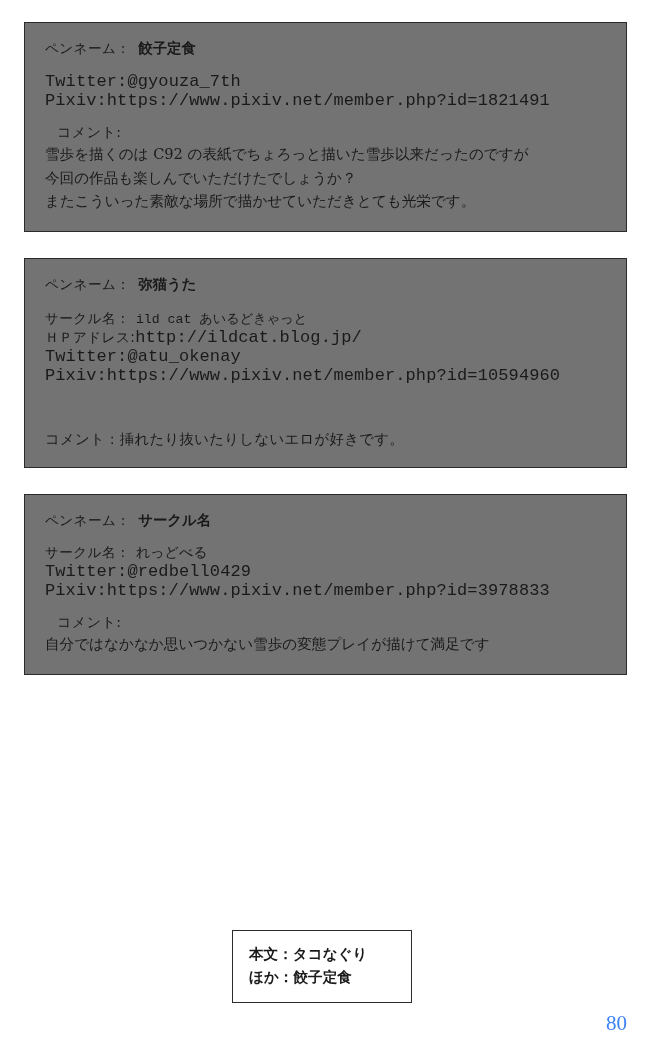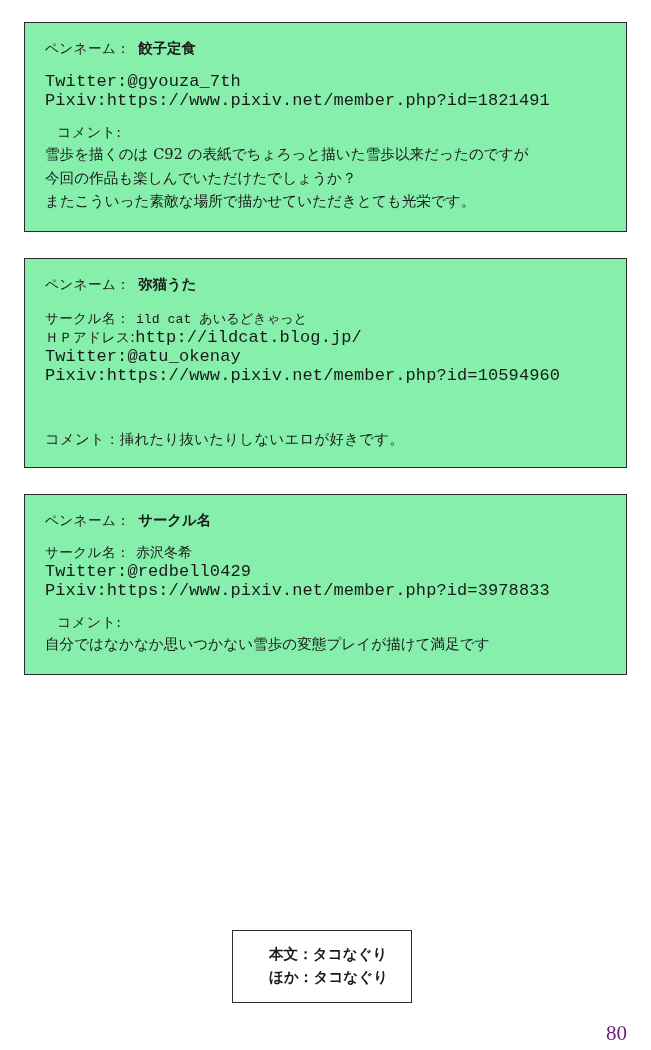--- a/index.html
+++ b/index.html
@@ -20,21 +20,21 @@
     width: 651px;
     height: 1050px;
     box-sizing: border-box;
     padding: 18px 24px 0 24px;
   }
   .card {
     border: 1px solid #2b2b2b;
     box-sizing: border-box;
     padding: 16px 20px 18px 20px;
     margin-bottom: 26px;
-    background: #86efac;
+    background: #737373;
   }
   .card.c1 { margin-top: 4px; }
   .mono {
     font-family: "Liberation Mono", monospace;
     font-size: 17px;
     letter-spacing: 0.1px;
   }
   .gap-md { height: 14px; }
   .gap-lg { height: 16px; }
 
@@ -98,29 +98,28 @@
     border: 1px solid #2b2b2b;
     box-sizing: border-box;
     padding: 12px 16px 14px 16px;
     background: #fff;
   }
   .footer-line {
     font-family: "DejaVu Sans", sans-serif;
     font-size: 14.6px;
     line-height: 1.55;
     font-weight: 600;
-    margin-left: 20px;
   }
   .page-number {
     position: absolute;
     right: 24px;
-    bottom: 4px;
+    bottom: 14px;
     font-family: "Liberation Serif", serif;
     font-size: 21px;
-    color: #701a75;
+    color: #3b82f6;
   }
 </style>
 </head>
 <body>
 
 <div class="page">
 
   <div class="card c1">
     <div class="head-row">
       <span class="head-label">ペンネーム：</span>
@@ -169,34 +168,34 @@
   </div>
 
   <div class="card c3">
     <div class="head-row">
       <span class="head-label">ペンネーム：</span>
       <span class="head-value">サークル名</span>
     </div>
     <div class="gap-md"></div>
     <div class="sub-row">
       <span class="sub-label">サークル名：</span>
-      <span class="sub-value">赤沢冬希</span>
+      <span class="sub-value">れっどべる</span>
     </div>
     <div class="sub-row">
       <span class="mono">Twitter:</span>
       <span class="mono">@redbell0429</span>
     </div>
     <div class="sub-row">
       <span class="mono">Pixiv:</span>
       <span class="mono">https://www.pixiv.net/member.php?id=3978833</span>
     </div>
     <div class="gap-md"></div>
     <div class="comment-label">コメント:</div>
     <div class="comment-body">自分ではなかなか思いつかない雪歩の変態プレイが描けて満足です</div>
   </div>
 
   <div class="footer-box">
     <div class="footer-line">本文：タコなぐり</div>
-    <div class="footer-line">ほか：タコなぐり</div>
+    <div class="footer-line">ほか：餃子定食</div>
   </div>
 
   <div class="page-number">80</div>
 </div>
 
 </body></html>

